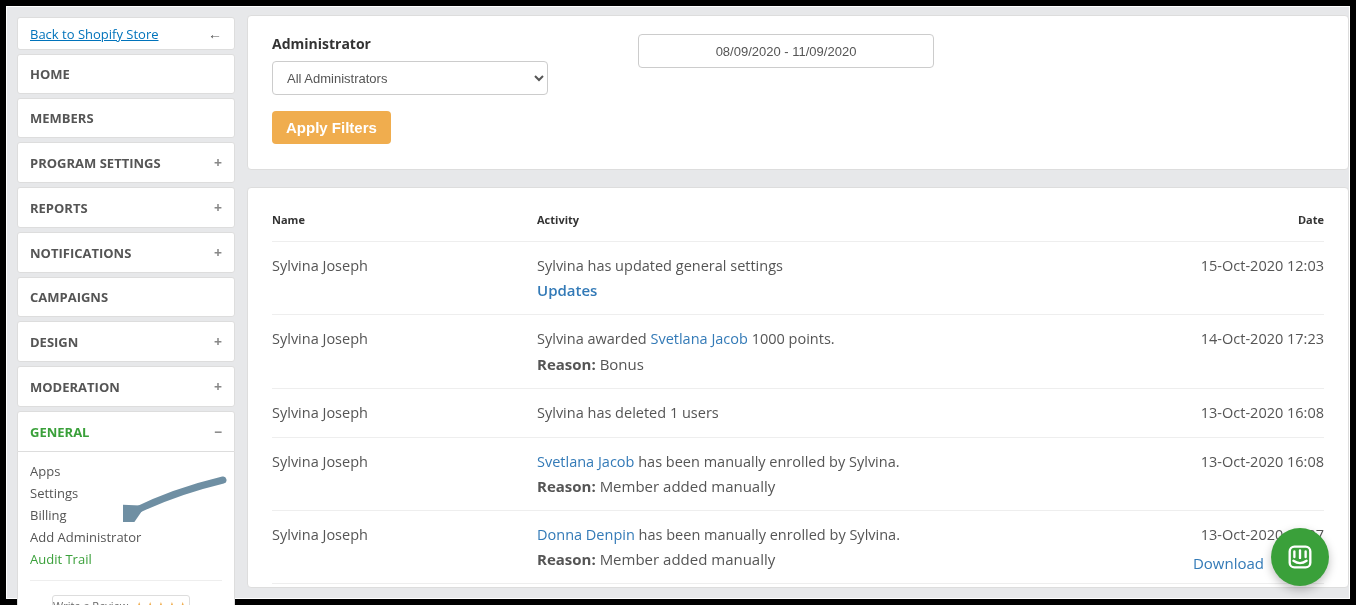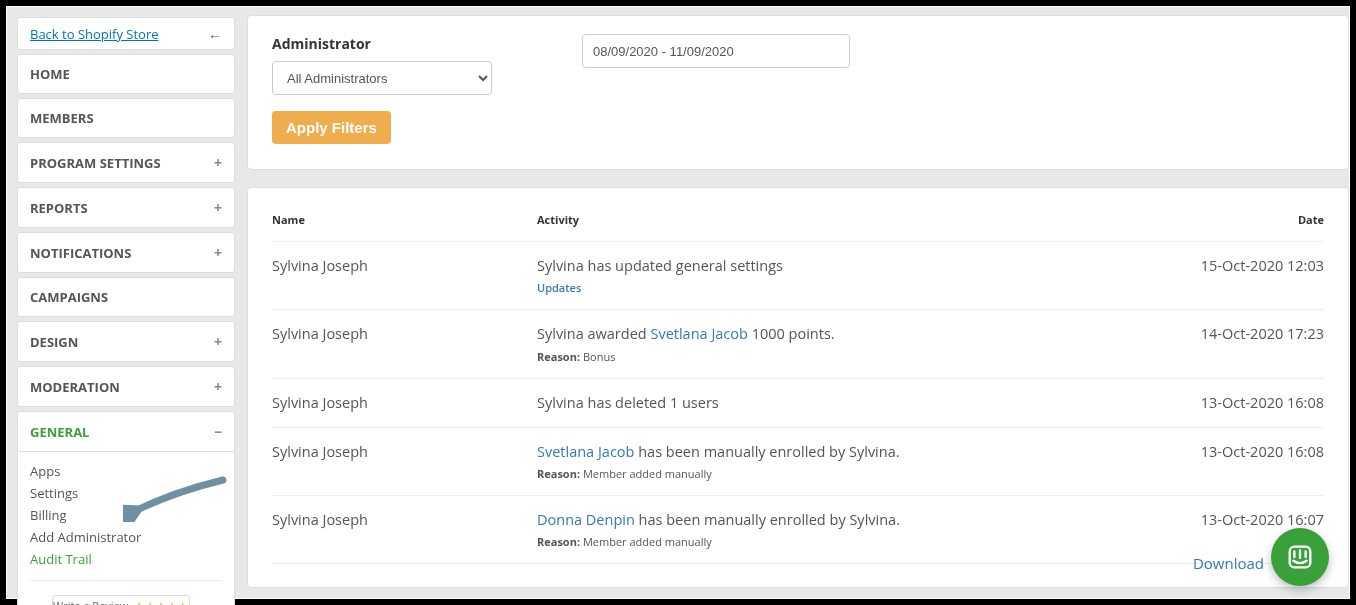--- a/index.html
+++ b/index.html
@@ -103,22 +103,22 @@
   .filter-label { font-size: 14px; font-weight: 700; color: #333; }
   select, .date-input {
     height: 34px;
     border: 1px solid #ccc;
     border-radius: 4px;
     font-size: 13px;
     color: #555;
     background: #fff;
     padding: 0 10px;
   }
-  select { width: 220px; }
-  .date-input { width: 268px; }
+  select { width: 276px; }
+  .date-input { width: 296px; text-align: center; }
   .apply-btn {
     margin-top: 16px;
     background: #f0ad4e;
     border: none;
     border-radius: 4px;
     color: #fff;
     font-size: 15px;
     font-weight: 700;
     padding: 8px 14px;
     cursor: pointer;
@@ -139,21 +139,21 @@
     display: flex;
     align-items: flex-start;
     padding: 14px 0;
     border-bottom: 1px solid #eee;
     font-size: 14.5px;
     color: #555;
   }
   .row:last-child { border-bottom: none; }
   .activity-main { line-height: 1.4; }
   .activity-main .link { color: #337ab7; cursor: pointer; }
-  .sub-line { font-size: 11px; color: #555; margin-top: 4px; }
+  .sub-line { font-size: 15px; color: #555; margin-top: 4px; }
   .sub-line.link { color: #337ab7; font-weight: 600; cursor: pointer; }
   .sub-line .bold { font-weight: 700; }
   .download-row {
     position: absolute;
     right: 84px;
     bottom: 14px;
     font-size: 15px;
     color: #337ab7;
     cursor: pointer;
   }

